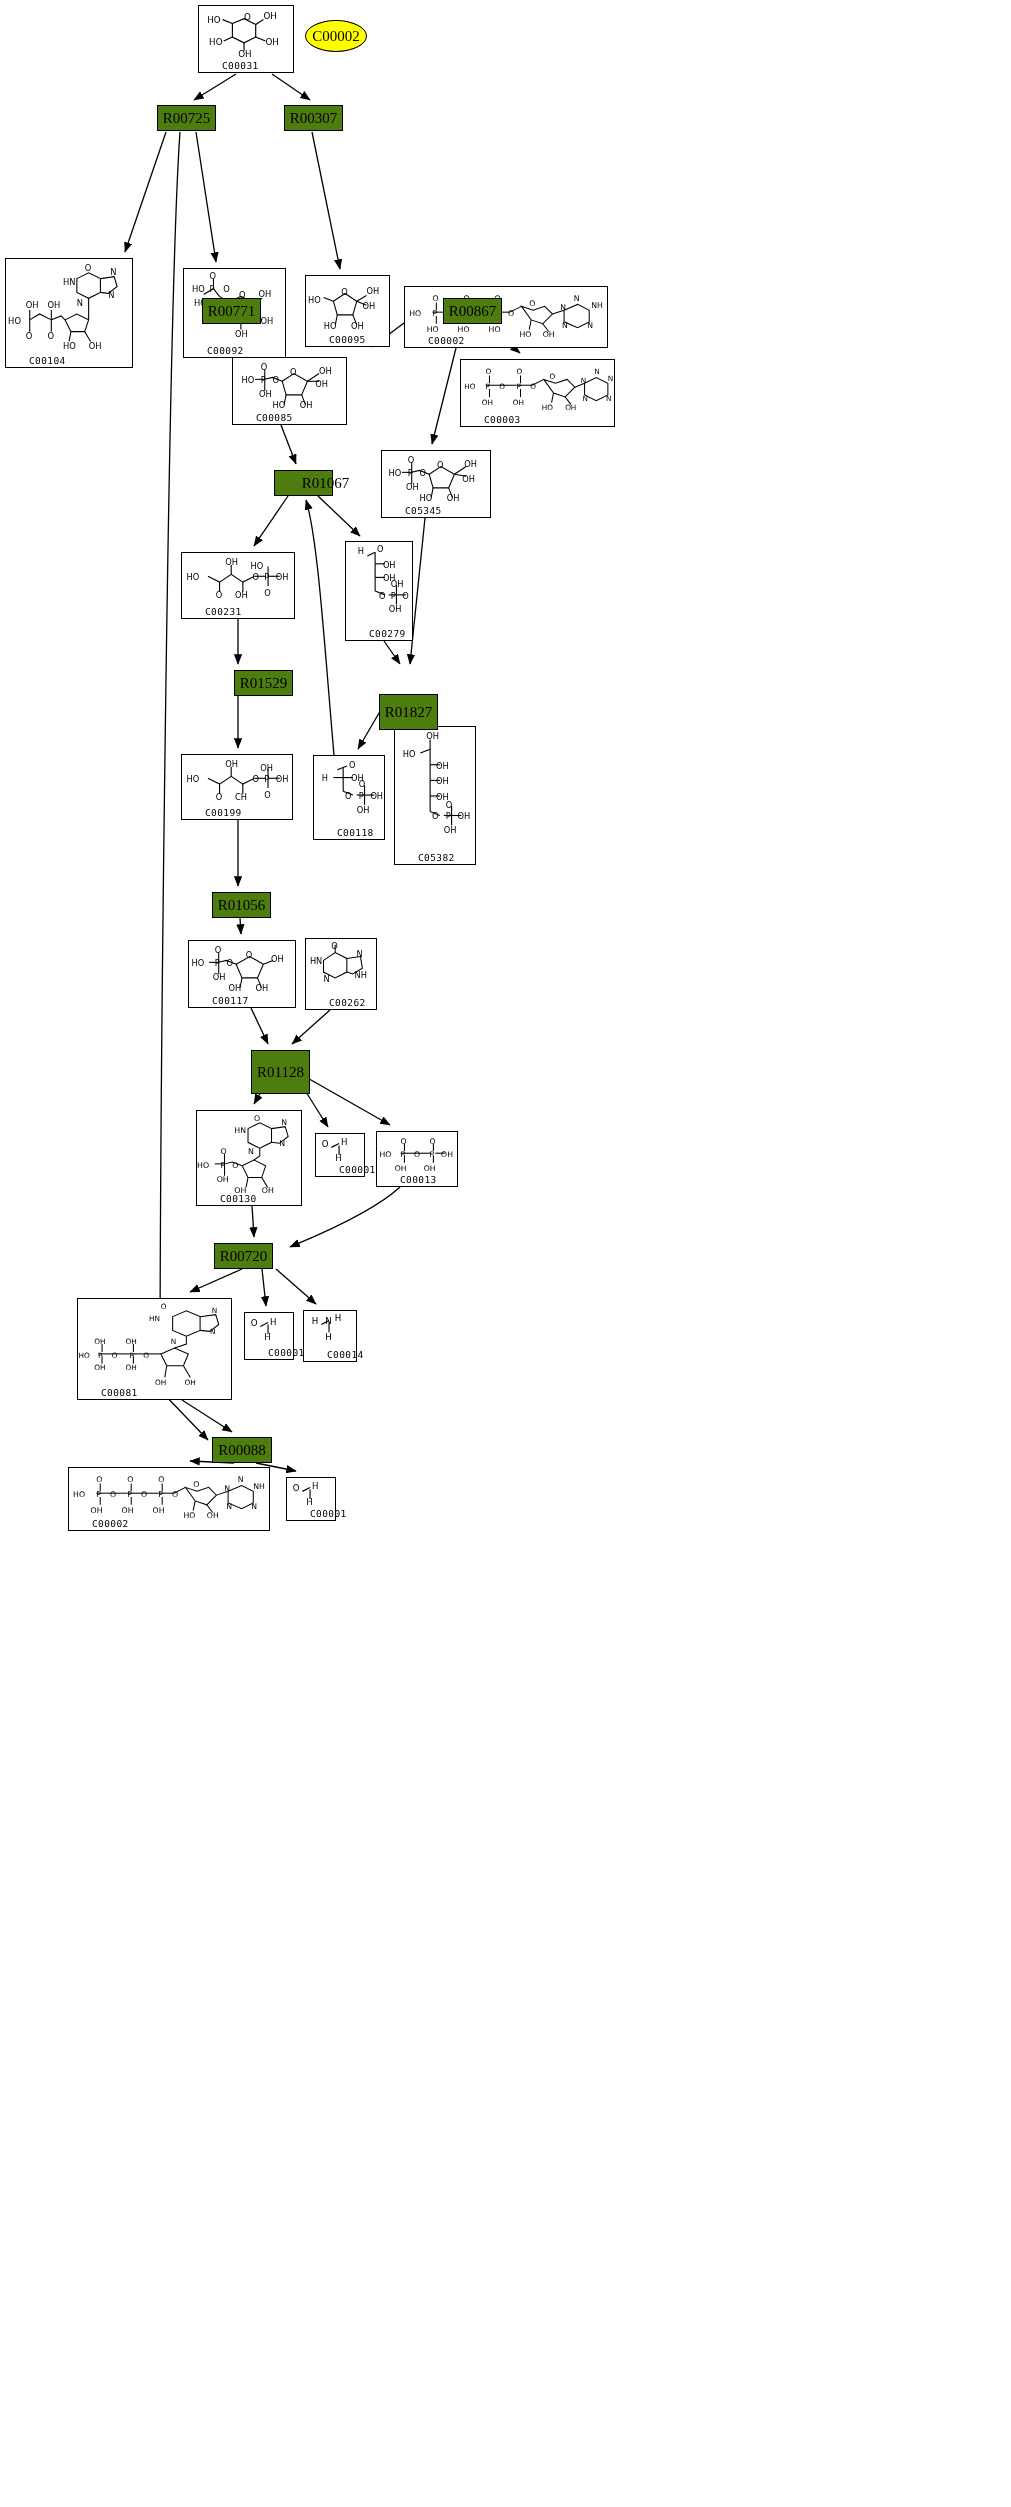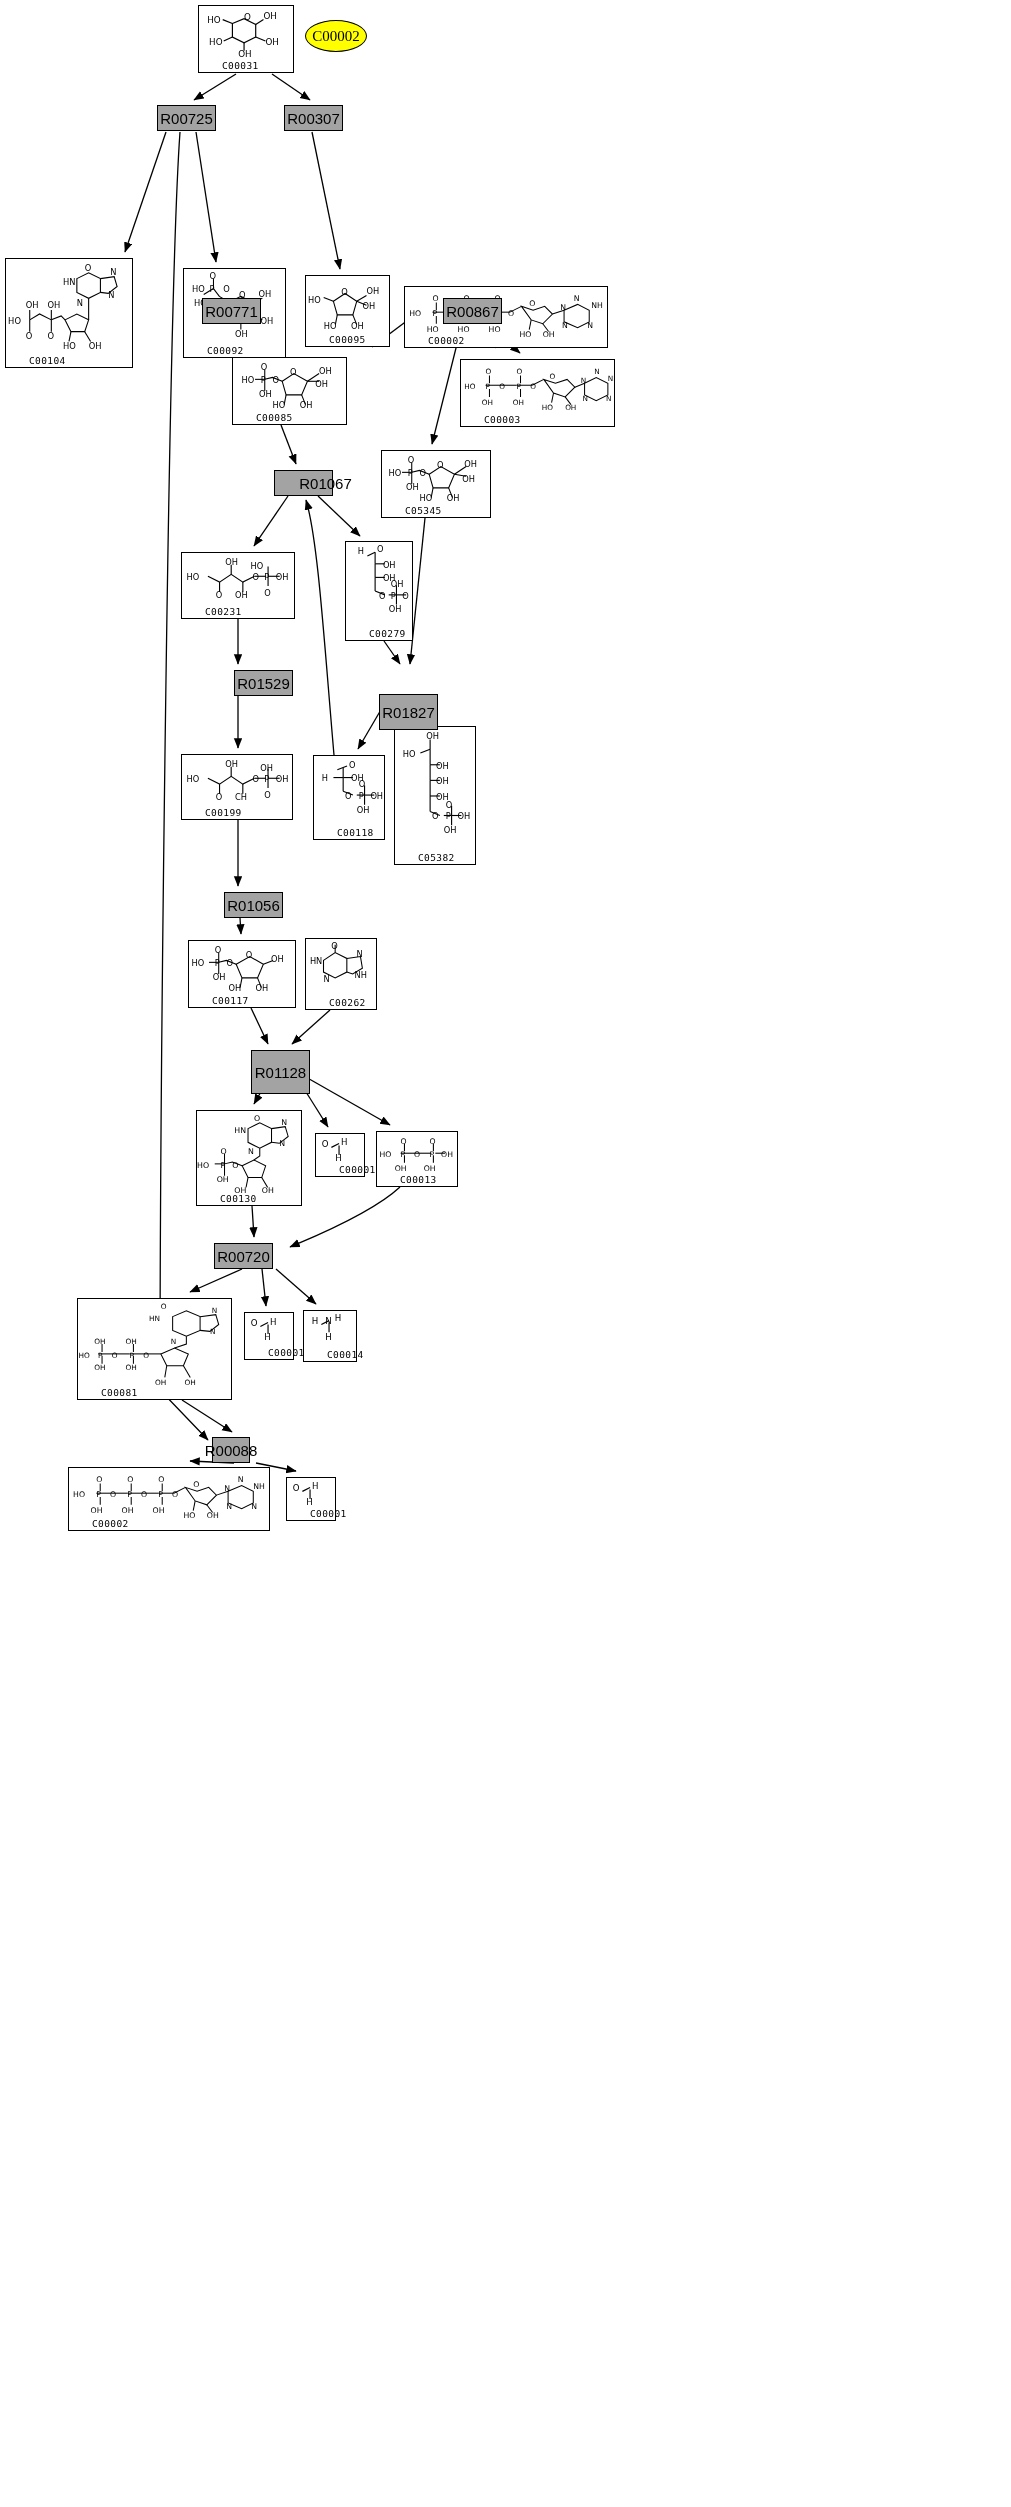--- a/index.html
+++ b/index.html
@@ -7,22 +7,22 @@
   #canvas{position:relative;width:1011px;height:2507px;background:#ffffff;overflow:hidden;}
   .node{position:absolute;box-sizing:border-box;}
 
   
   .cpd{border:1.6px solid #000;background:#fff;}
   .cpd .cid{position:absolute;left:23px;bottom:2px;font-family:"DejaVu Sans Mono","Liberation Mono",monospace;font-size:9.5px;color:#000;letter-spacing:.4px;line-height:1;}
   .cpd .struct{position:absolute;left:0;top:0;width:100%;height:100%;}
   .cpd .struct svg{width:100%;height:100%;display:block;}
 
   
-  .rxn{background:#a3a3a3;border:1.4px solid #000;display:flex;align-items:center;justify-content:center;
-       font-family:Liberation Sans, sans-serif;font-size:15px;color:#000;}
+  .rxn{background:#4d7c0f;border:1.4px solid #000;display:flex;align-items:center;justify-content:center;
+       font-family:Liberation Serif, serif;font-size:15px;color:#000;}
 
   
   .ell{background:#ffff00;border:1.2px solid #000;border-radius:50%;
        display:flex;align-items:center;justify-content:center;
        font-family:"Liberation Serif", serif;font-size:15px;color:#000;}
 
   #edges{position:absolute;left:0;top:0;width:1011px;height:2507px;pointer-events:none;}
 </style>
 </head>
 <body>
@@ -808,20 +808,20 @@
     <div class="cid">C00001</div>
   </div>
 
   <div class="node rxn" style="left:157px;top:105px;width:59px;height:26px;">R00725</div>
   <div class="node rxn" style="left:284px;top:105px;width:59px;height:26px;">R00307</div>
   <div class="node rxn" style="left:202px;top:298px;width:59px;height:26px;">R00771</div>
   <div class="node rxn" style="left:443px;top:298px;width:59px;height:26px;">R00867</div>
   <div class="node rxn" style="left:274px;top:470px;width:59px;height:26px;padding-left:44px;">R01067</div>
   <div class="node rxn" style="left:210px;top:670px;width:59px;height:26px;margin-left:24px;">R01529</div>
   <div class="node rxn" style="left:379px;top:670px;width:59px;height:36px;margin-top:24px;">R01827</div>
-  <div class="node rxn" style="left:212px;top:892px;width:59px;height:26px;margin-left:12px;">R01056</div>
+  <div class="node rxn" style="left:212px;top:892px;width:59px;height:26px;">R01056</div>
   <div class="node rxn" style="left:251px;top:1050px;width:59px;height:44px;">R01128</div>
   <div class="node rxn" style="left:214px;top:1243px;width:59px;height:26px;">R00720</div>
-  <div class="node rxn" style="left:212px;top:1437px;width:38px;height:26px;">R00088</div>
+  <div class="node rxn" style="left:212px;top:1437px;width:60px;height:26px;">R00088</div>
 
   <div class="node ell" style="left:305px;top:20px;width:62px;height:32px;">C00002</div>
 
 </div>
 
 </body></html>

